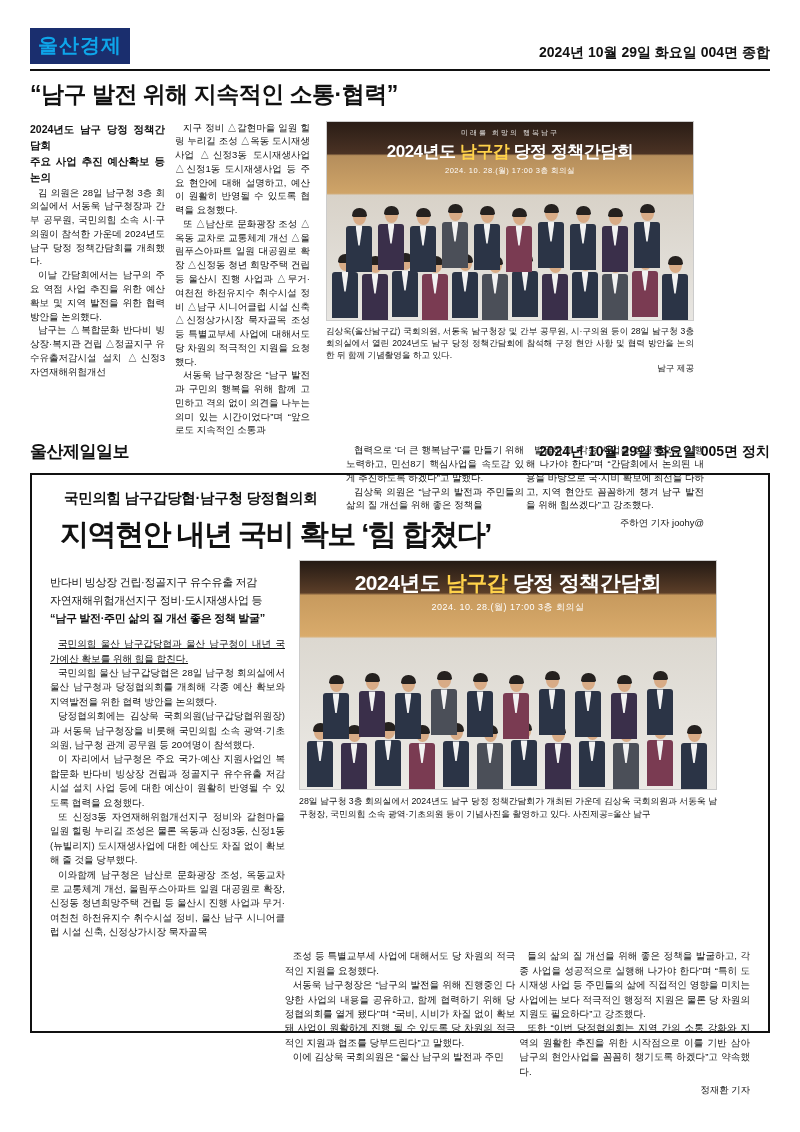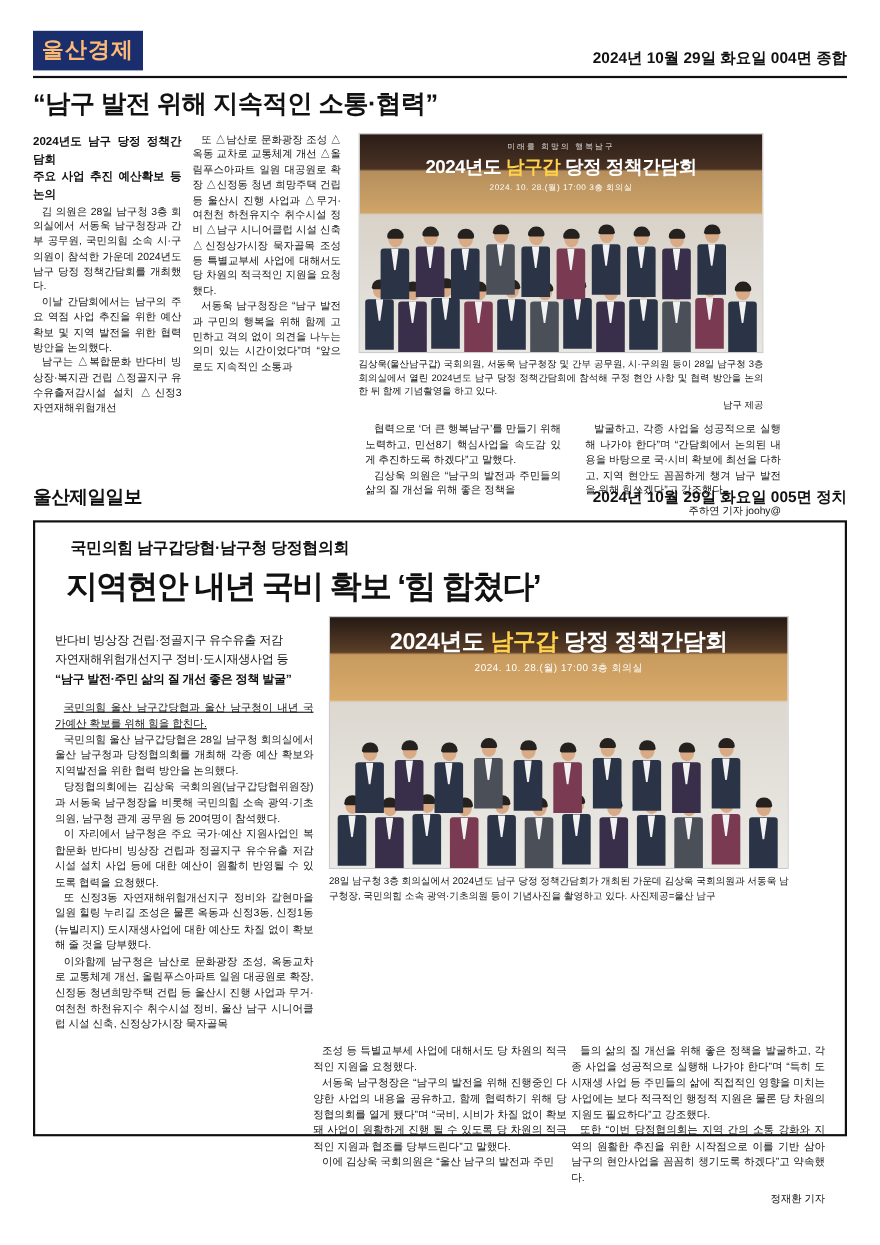--- a/index.html
+++ b/index.html
@@ -23,21 +23,21 @@
   }
   .masthead-row {
     display: flex;
     align-items: flex-end;
     justify-content: space-between;
     border-bottom: none;
   }
   .logo-ulsan {
     display: inline-block;
     background: #1a2e6e;
-    color: #fdba74;
+    color: #0ea5e9;
     font-weight: bold;
     font-size: 20px;
     letter-spacing: 1px;
     padding: 4px 8px 5px 8px;
     font-family: "Liberation Sans", sans-serif;
   }
   .dateline {
     font-size: 14px;
     font-weight: bold;
     letter-spacing: 0px;
@@ -93,22 +93,23 @@
     margin-top: 4px;
     text-align: justify;
   }
   .photo-credit {
     font-size: 8.6px;
     text-align: right;
     margin-top: 2px;
   }
   .top-lower {
     display: flex;
-    gap: 22px;
+    gap: 2px;
     margin-top: 6px;
+    padding-left: 34px;
   }
   .col-3 { width: 178px; }
   .col-4 { width: 178px; }
 
   
   .banner-top {
     position: absolute;
     left: 50%; transform: translateX(-50%);
     top: 6px;
     width: 330px;
@@ -269,20 +270,21 @@
           <span style="display: block; text-indent: 0px;">주요 사업 추진 예산확보 등 논의</span>
         </p>
       <p>
           <span style="display: block; text-indent: 8px;">김 의원은 28일 남구청 3층 회의실에서 서동욱 남구청장과 간부 공무원, 국민의힘 소속 시·구의원이 참석한 가운데 2024년도 남구 당정 정책간담회를 개최했다.</span>
           <span style="display: block; text-indent: 8px;">이날 간담회에서는 남구의 주요 역점 사업 추진을 위한 예산확보 및 지역 발전을 위한 협력방안을 논의했다.</span>
           <span style="display: block; text-indent: 8px;">남구는 △복합문화 반다비 빙상장·복지관 건립 △정골지구 유수유출저감시설 설치 △신정3 자연재해위험개선</span>
         </p>
     </div>
     <div class="col col-2">
       <p>
+          <span style="display: block; text-indent: 8px;">지구 정비 △갈현마을 일원 힐링 누리길 조성 △옥동 도시재생사업 △신정3동 도시재생사업 △신정1동 도시재생사업 등 주요 현안에 대해 설명하고, 예산이 원활히 반영될 수 있도록 협력을 요청했다.</span>
           <span style="display: block; text-indent: 8px;">또 △남산로 문화광장 조성 △옥동 교차로 교통체계 개선 △올림푸스아파트 일원 대공원로 확장 △신정동 청년 희망주택 건립 등 울산시 진행 사업과 △무거·여천천 하천유지수 취수시설 정비 △남구 시니어클럽 시설 신축 △신정상가시장 묵자골목 조성 등 특별교부세 사업에 대해서도 당 차원의 적극적인 지원을 요청했다.</span>
           <span style="display: block; text-indent: 8px;">서동욱 남구청장은 “남구 발전과 구민의 행복을 위해 함께 고민하고 격의 없이 의견을 나누는 의미 있는 시간이었다”며 “앞으로도 지속적인 소통과</span>
         </p>
     </div>
 
     <div class="photo-box-top">
       <div class="photo-top">
         <div class="banner-top">
           <div class="small">미래를 희망의 행복남구</div>
           <div class="big">

